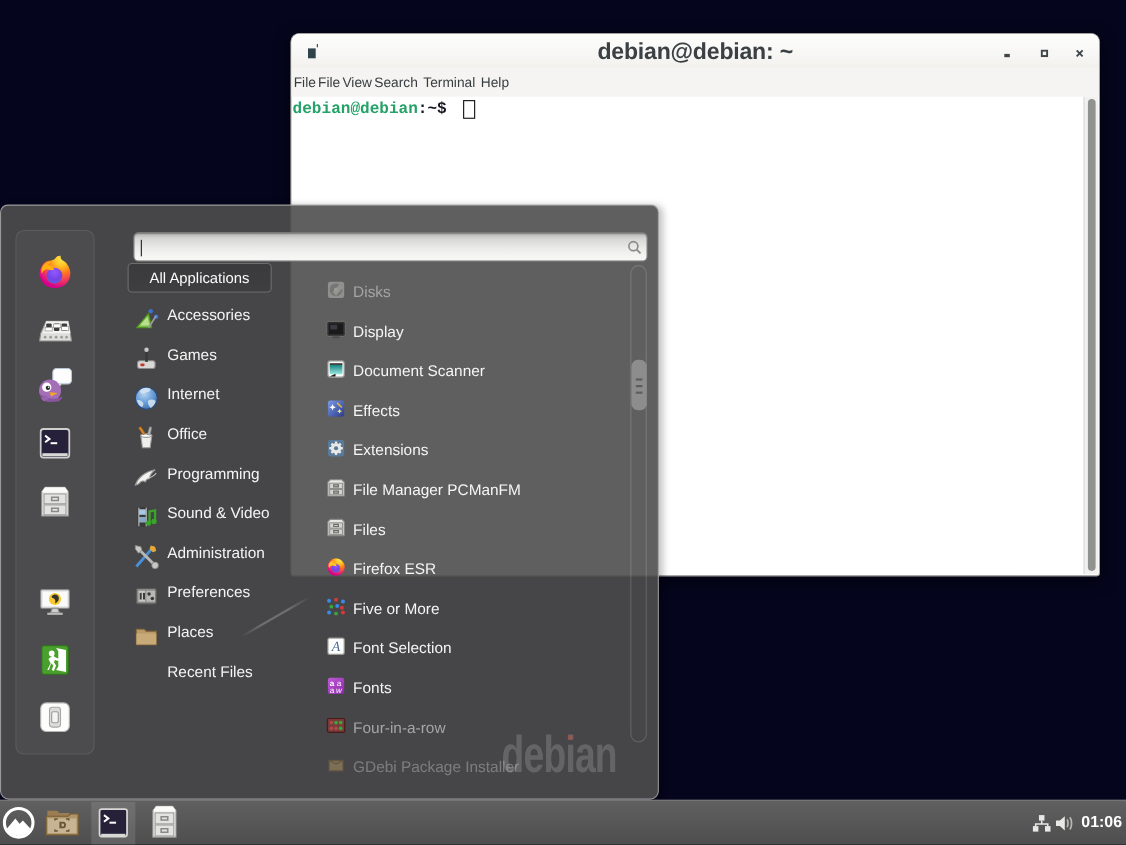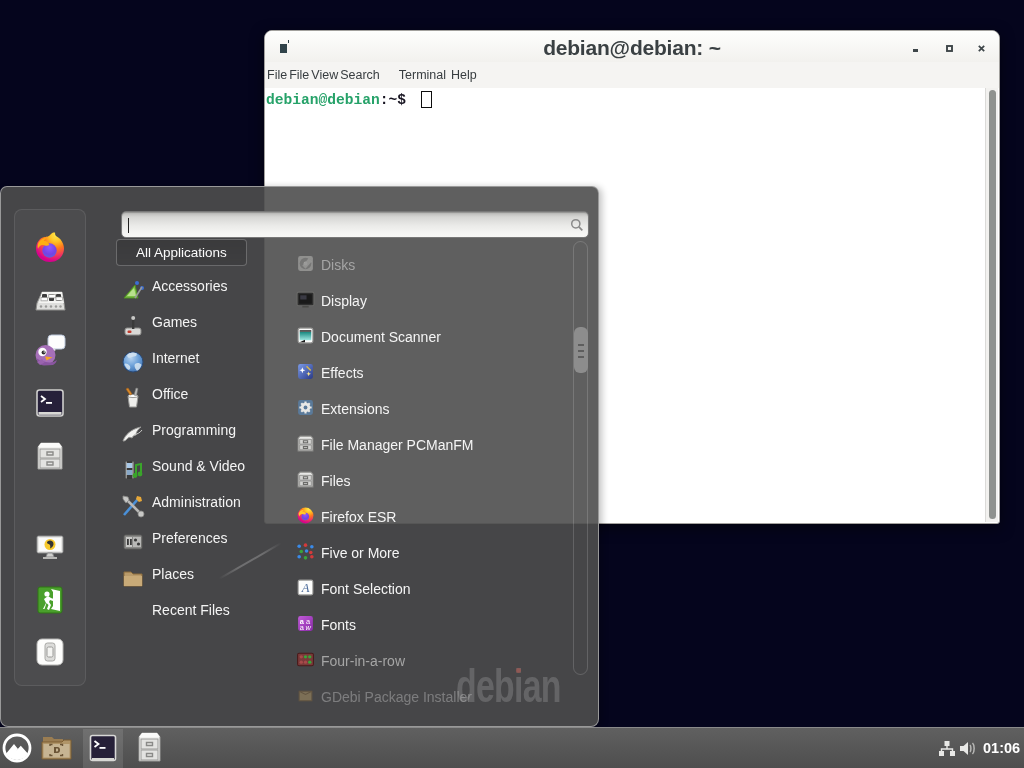--- a/index.html
+++ b/index.html
@@ -58,21 +58,21 @@
       </svg>
   <svg class="wbtn" style="right:14px;top:14px" width="7" height="7" viewBox="0 0 7 7">
         <path d="M.8.8l5.4 5.4M6.2.8L.8 6.2" stroke="#3e4649" stroke-width="1.7"></path>
       </svg>
  </div>
  <div id="tmenu">
       <span>File</span>
       <span>File</span>
       <span>View</span>
       <span>Search</span>
-      <span style="margin-left:17px">Terminal</span>
+      <span style="margin-left:3px">Terminal</span>
       <span style="margin-left:3px">Help</span>
     </div>
  <div id="tcontent">
   <div id="prompt"><span class="g">debian@debian</span><span class="d">:~$ </span></div>
   <div id="cursor"></div>
   <div id="sbar">
         <div id="sthumb"></div>
       </div>
  </div>
 </div>

